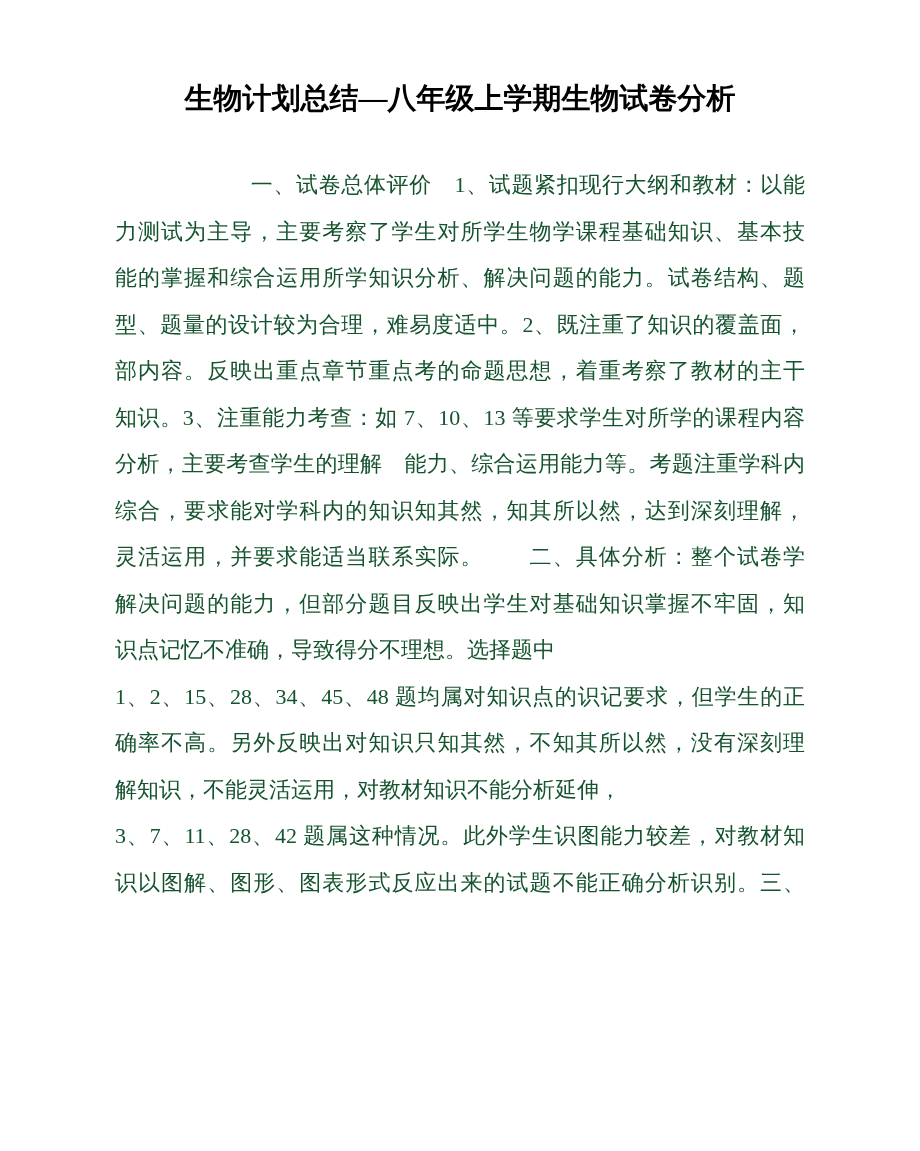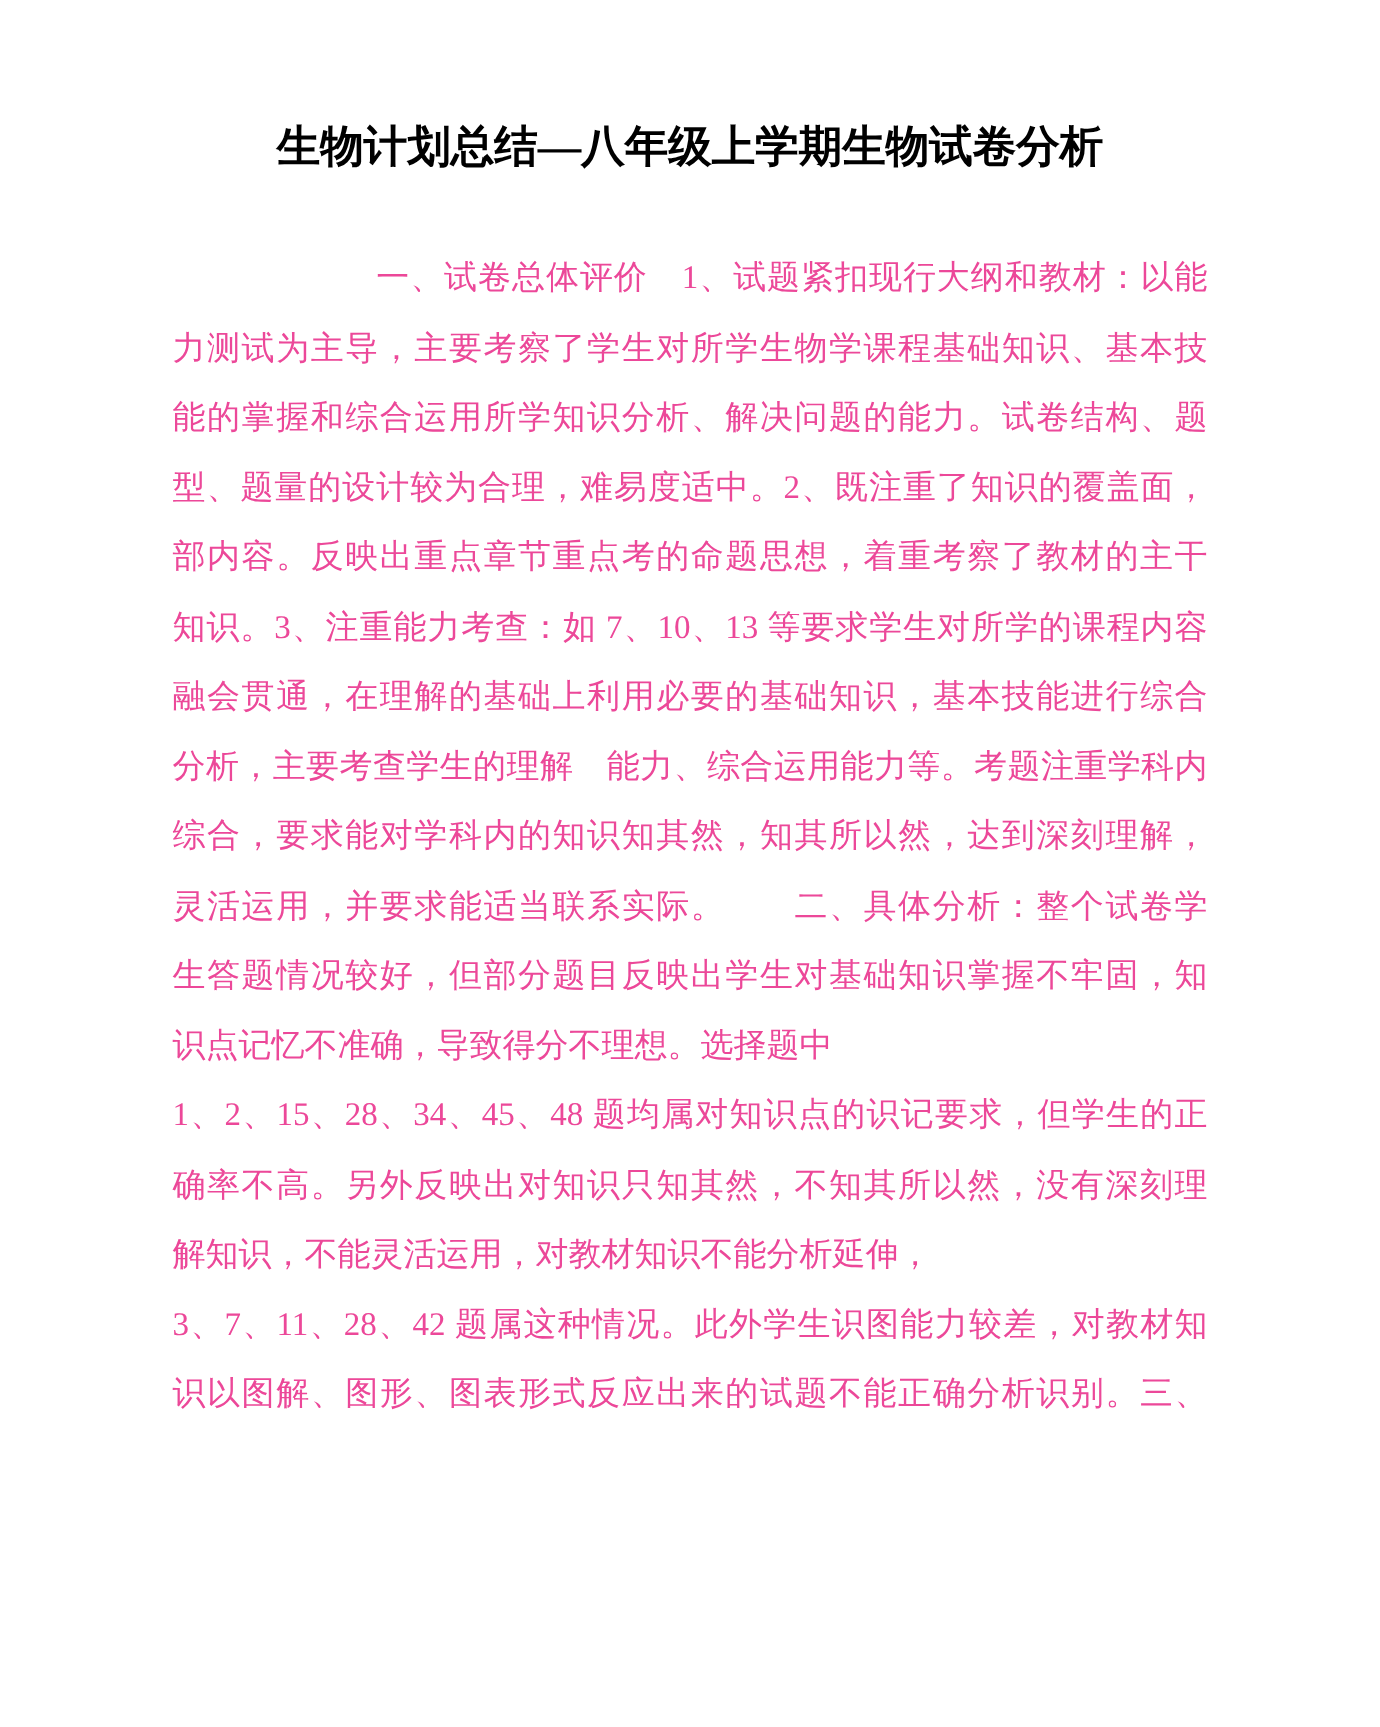--- a/index.html
+++ b/index.html
@@ -30,45 +30,44 @@
     width: 690px;
   }
   .doc-line {
     margin: 0;
     padding: 0;
     font-size: 22px;
     height: 46.5px;
     line-height: 46.5px;
     text-align: justify;
     text-align-last: justify;
-    color: #ec4899;
+    color: #14532d;
   }
   .doc-line.lastline {
     text-align: right;
     text-align-last: left;
   }
 </style>
 </head>
 <body>
 
 <div class="page">
   <h1 class="doc-title">生物计划总结—八年级上学期生物试卷分析</h1>
   <div class="doc-body">
 
   <p class="doc-line">　　　　　　一、试卷总体评价　1、试题紧扣现行大纲和教材：以能</p>
       <p class="doc-line">力测试为主导，主要考察了学生对所学生物学课程基础知识、基本技</p>
       <p class="doc-line">能的掌握和综合运用所学知识分析、解决问题的能力。试卷结构、题</p>
       <p class="doc-line">型、题量的设计较为合理，难易度适中。2、既注重了知识的覆盖面，</p>
       <p class="doc-line">部内容。反映出重点章节重点考的命题思想，着重考察了教材的主干</p>
       <p class="doc-line">知识。3、注重能力考查：如 7、10、13 等要求学生对所学的课程内容</p>
-      <p class="doc-line">融会贯通，在理解的基础上利用必要的基础知识，基本技能进行综合</p>
       <p class="doc-line">分析，主要考查学生的理解　能力、综合运用能力等。考题注重学科内</p>
       <p class="doc-line">综合，要求能对学科内的知识知其然，知其所以然，达到深刻理解，</p>
       <p class="doc-line">灵活运用，并要求能适当联系实际。　　二、具体分析：整个试卷学</p>
-      <p class="doc-line">生答题情况较好，但部分题目反映出学生对基础知识掌握不牢固，知</p>
+      <p class="doc-line">解决问题的能力，但部分题目反映出学生对基础知识掌握不牢固，知</p>
       <p class="doc-line lastline">识点记忆不准确，导致得分不理想。选择题中</p>
       <p class="doc-line">1、2、15、28、34、45、48 题均属对知识点的识记要求，但学生的正</p>
       <p class="doc-line">确率不高。另外反映出对知识只知其然，不知其所以然，没有深刻理</p>
       <p class="doc-line lastline">解知识，不能灵活运用，对教材知识不能分析延伸，</p>
       <p class="doc-line">3、7、11、28、42 题属这种情况。此外学生识图能力较差，对教材知</p>
       <p class="doc-line">识以图解、图形、图表形式反应出来的试题不能正确分析识别。三、</p>
     </div>
 </div>
 
 </body></html>

